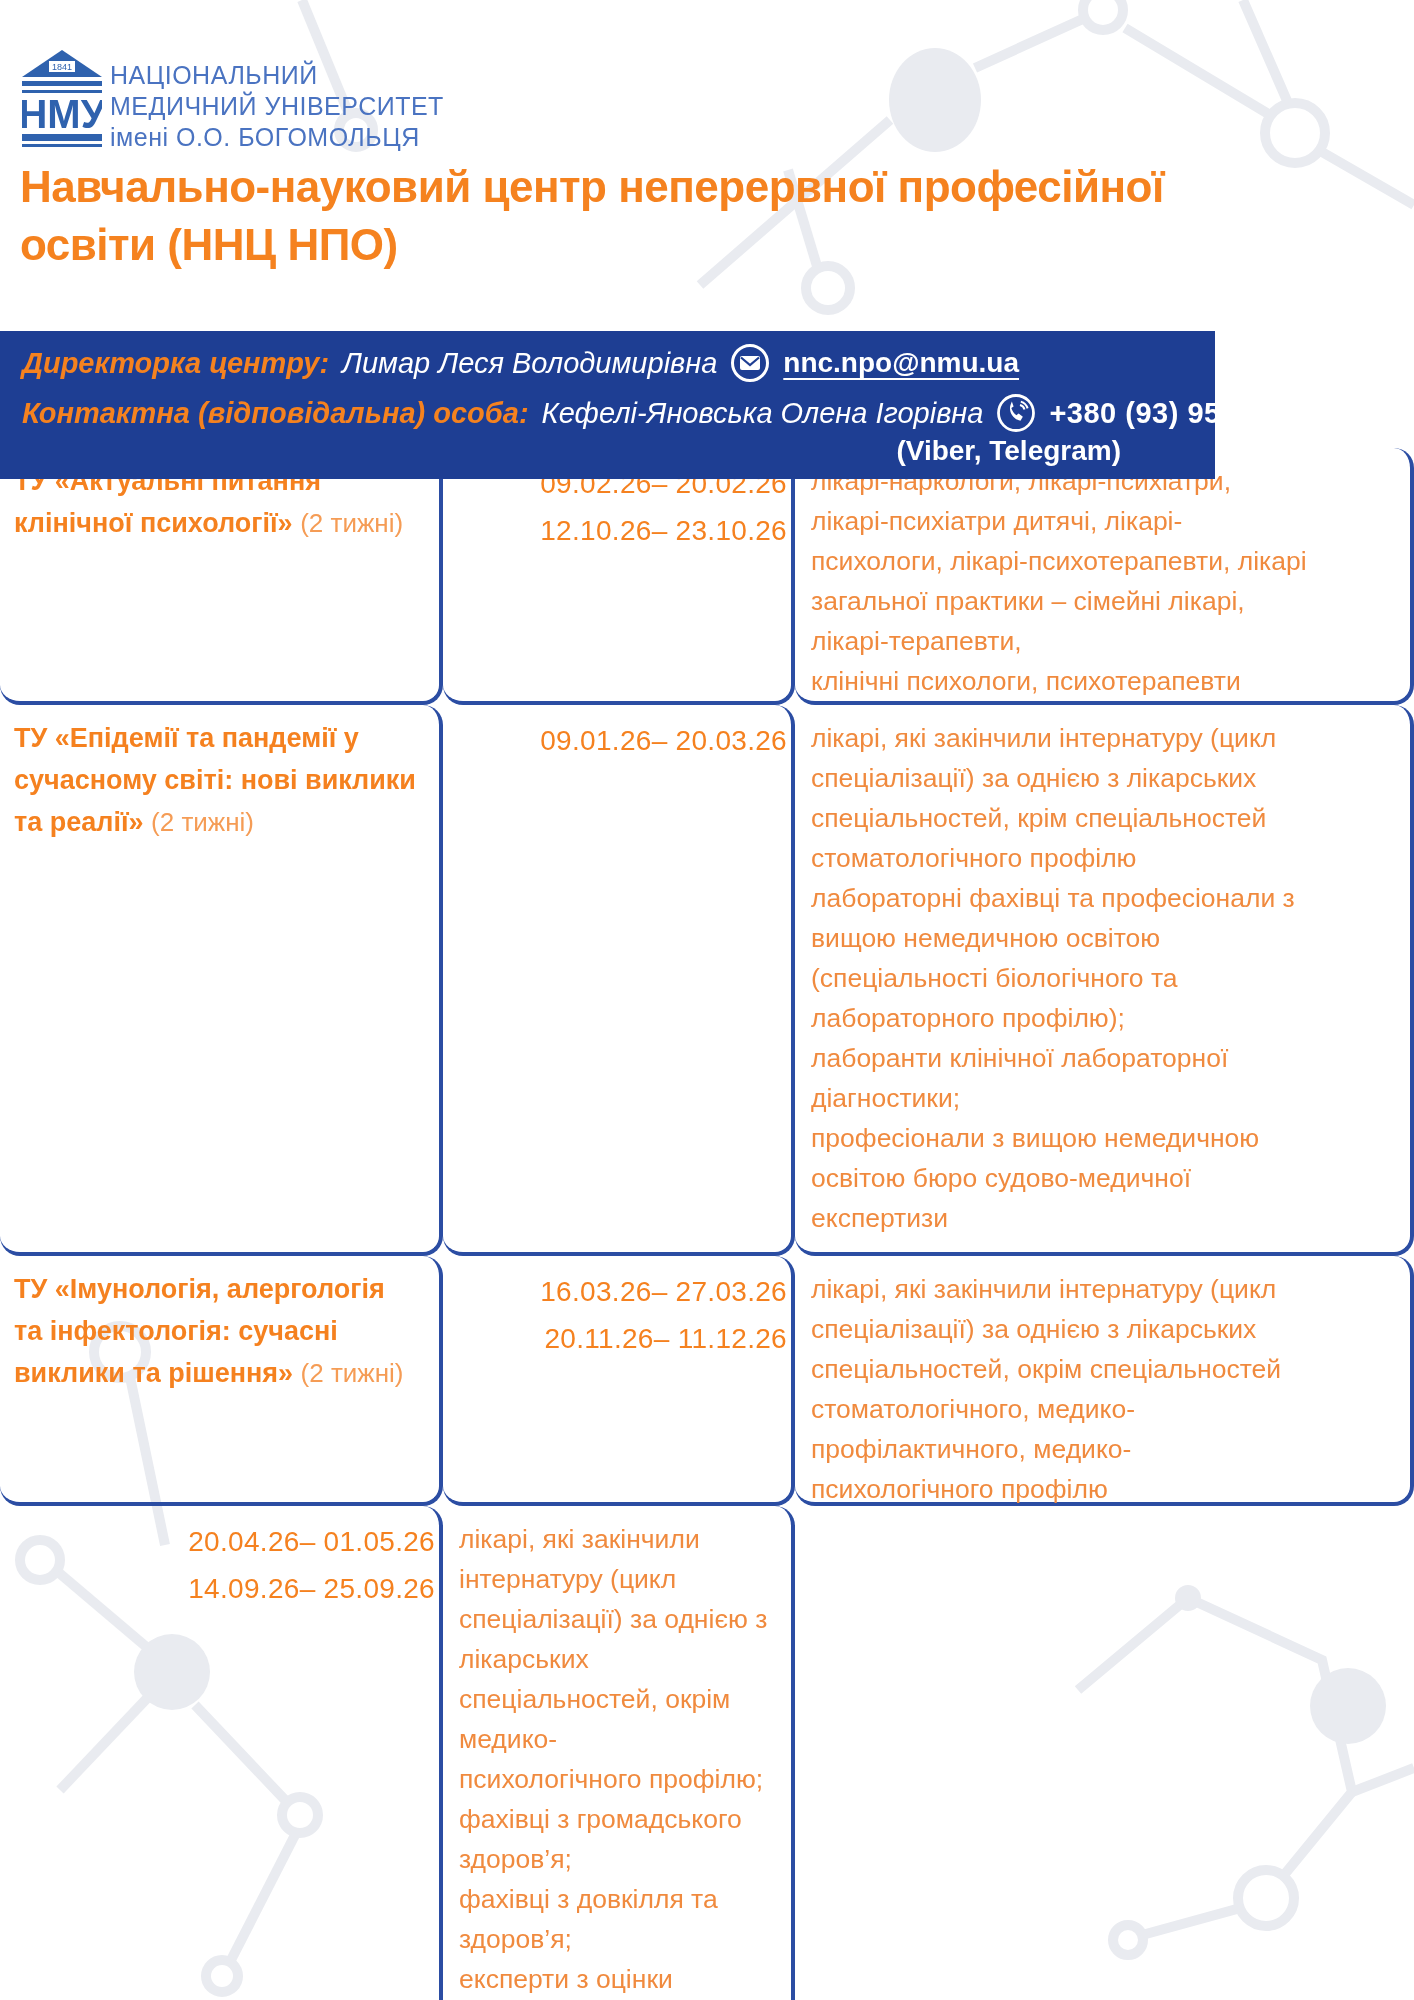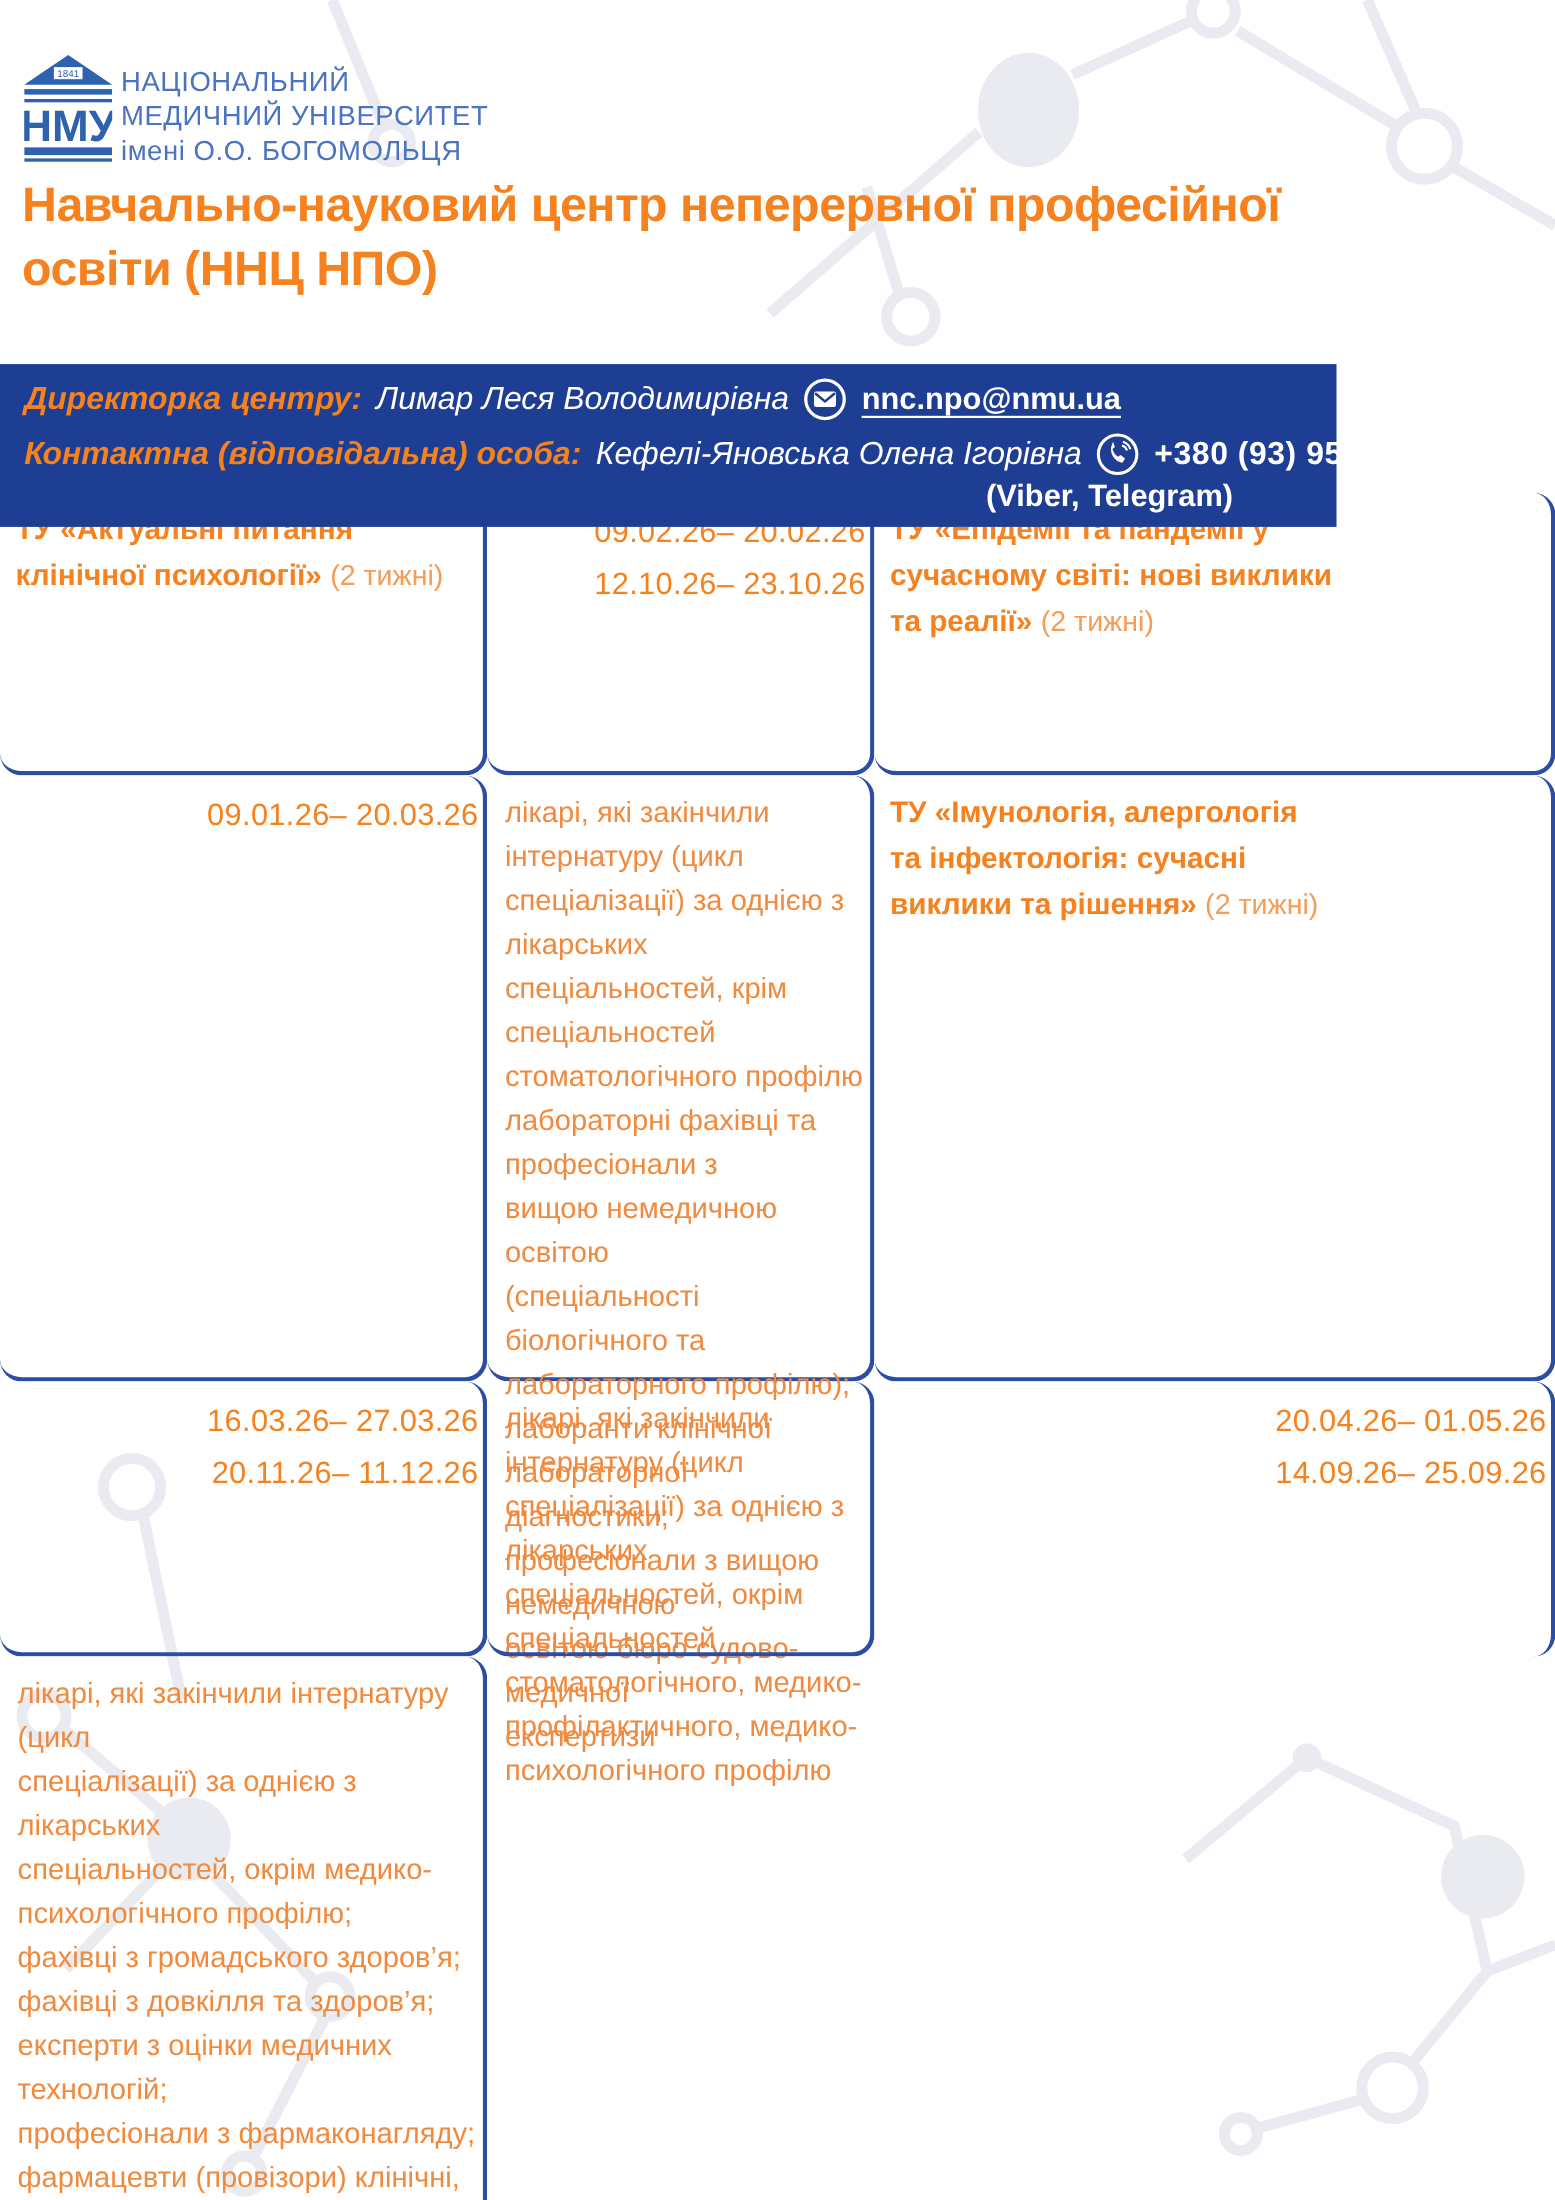--- a/index.html
+++ b/index.html
@@ -130,20 +130,26 @@
   </div>
 
   <div class="course-table">
 
     <div class="cell cell-title colA rowTop"><span class="course-title">ТУ «Актуальні питання
 клінічної психології»</span> <span class="course-duration">(2 тижні)</span></div>
     <div class="cell cell-dates colB rowTop">
       <div class="date-line">09.02.26– 20.02.26</div>
       <div class="date-line">12.10.26– 23.10.26</div>
     </div>
+    <div class="cell cell-audience colC rowTop">лікарі-наркологи, лікарі-психіатри,
+лікарі-психіатри дитячі, лікарі-
+психологи, лікарі-психотерапевти, лікарі
+загальної практики – сімейні лікарі,
+лікарі-терапевти,
+клінічні психологи, психотерапевти</div>
 
     <div class="cell cell-title colA rowTop"><span class="course-title">ТУ «Епідемії та пандемії у
 сучасному світі: нові виклики
 та реалії»</span> <span class="course-duration">(2 тижні)</span></div>
     <div class="cell cell-dates colB rowTop">
       <div class="date-line">09.01.26– 20.03.26</div>
     </div>
     <div class="cell cell-audience colC rowTop">лікарі, які закінчили інтернатуру (цикл
 спеціалізації) за однією з лікарських
 спеціальностей, крім спеціальностей

